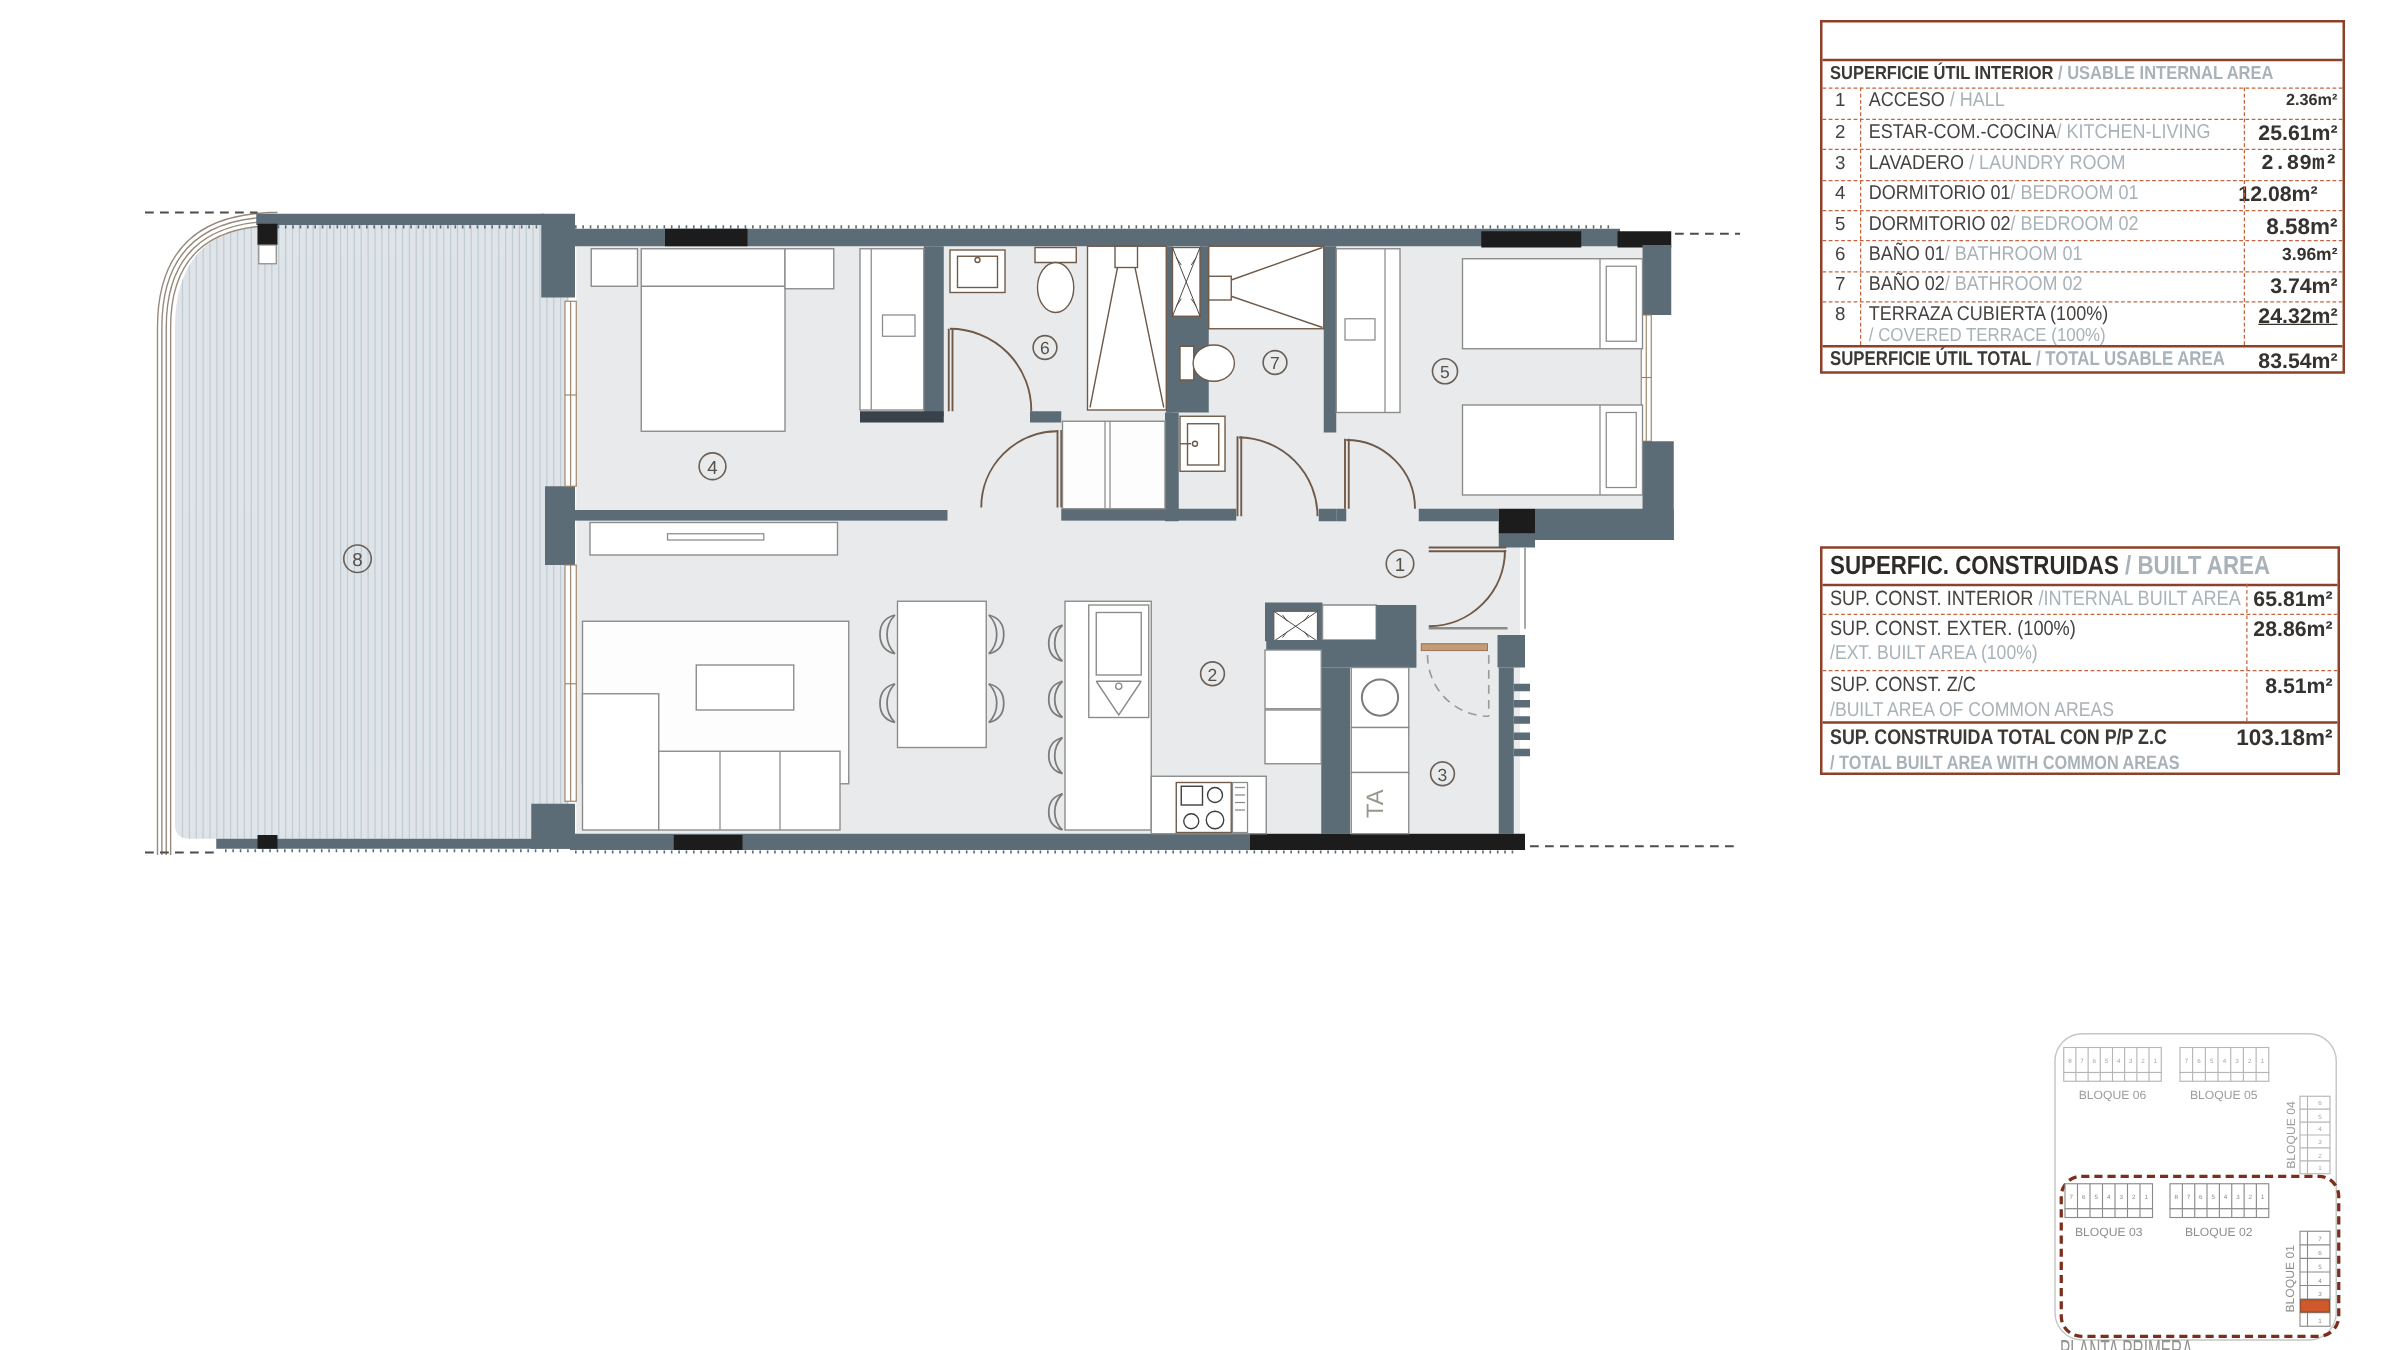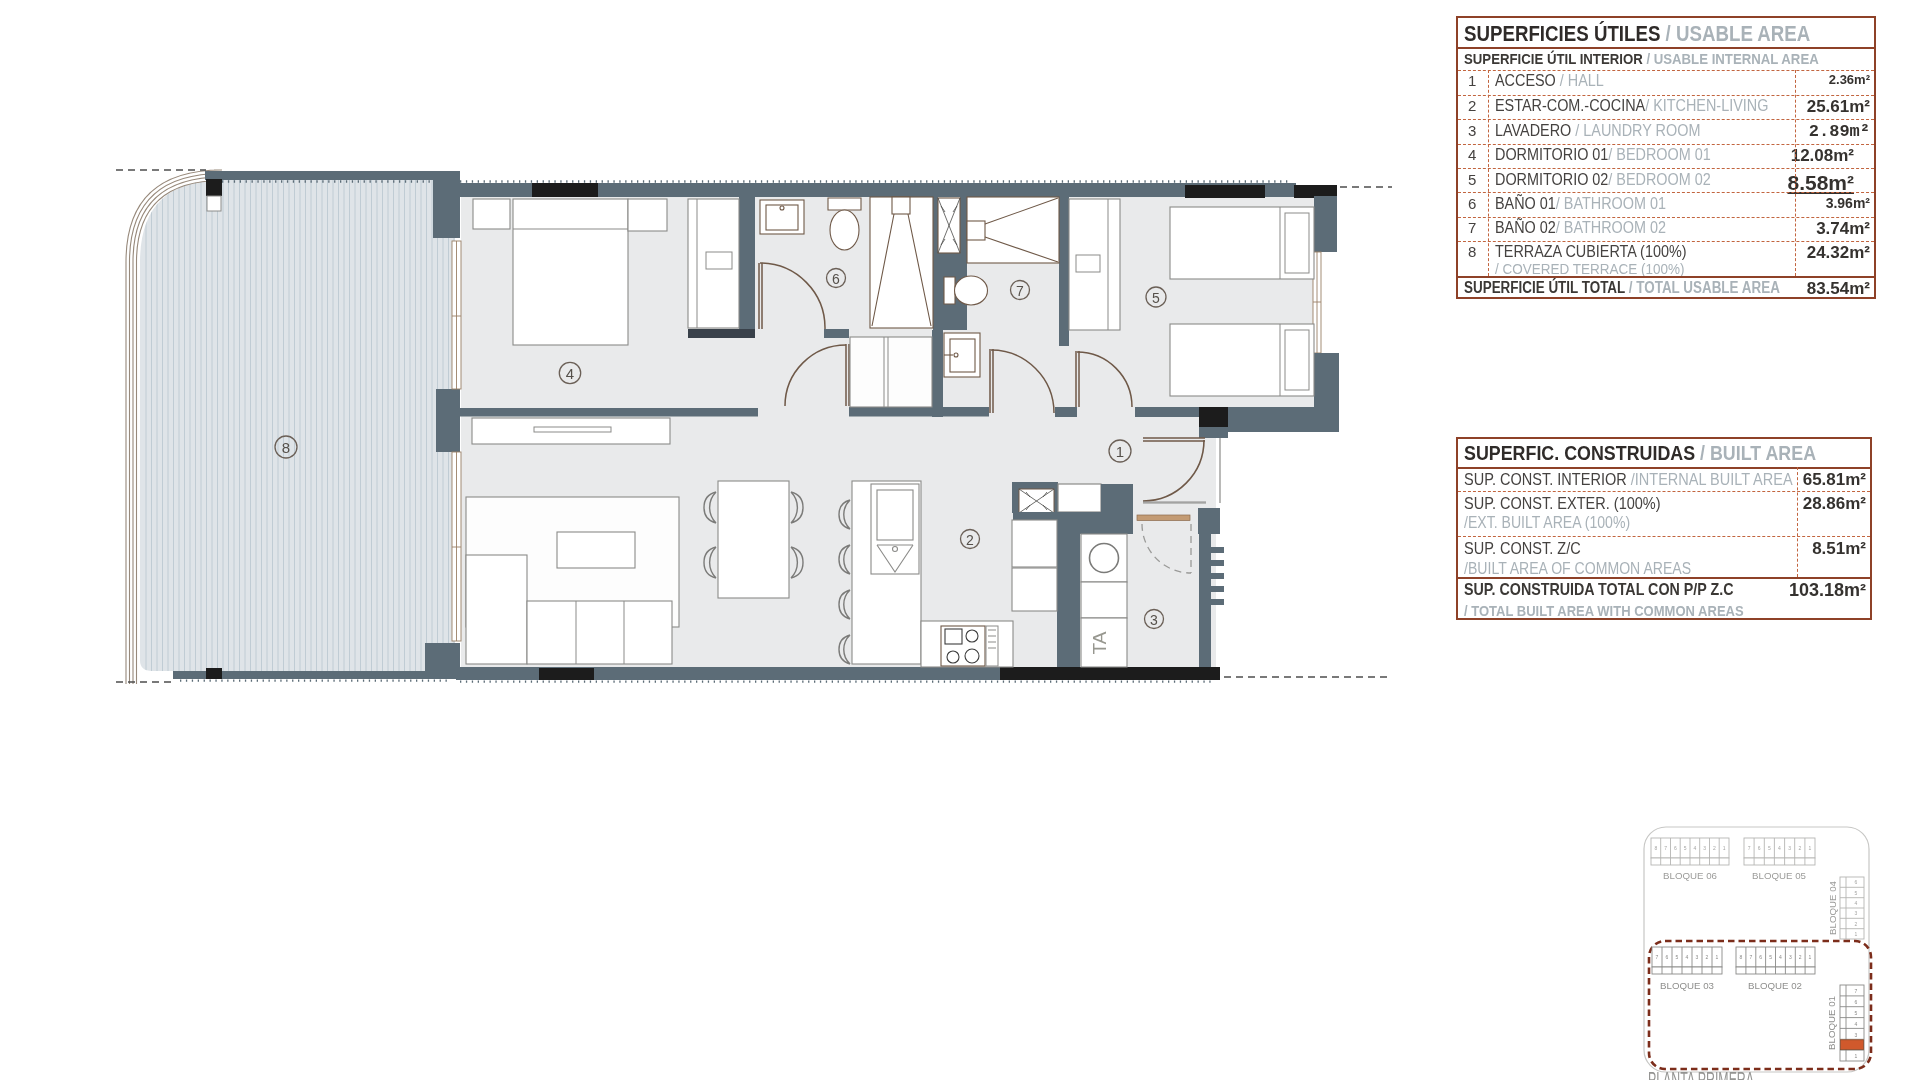--- a/index.html
+++ b/index.html
@@ -360,23 +360,20 @@
 <g fill="none" stroke="#9a9a98" stroke-width="1.3" stroke-dasharray="7,5">
 <line x1="1191" y1="524" x2="1191" y2="573"></line>
 <path d="M 1142,524 A 49,49 0 0 0 1191,573"></path>
 </g>
 
 <line x1="1143" y1="502" x2="1206" y2="502" stroke="#8b8b89" stroke-width="1"></line>
 </svg>
 
 <div class="tbl" style="left:1456px;top:16px;width:416px;height:279px;">
 
-  <div class="row" style="top:2px;height:27px;">
-        <span style="position:absolute;left:6px;top:1px;font-size:22px;font-weight:bold;color:#2f2b29;display:inline-block;transform:scale(0.85,1);transform-origin:0 0;">SUPERFICIES ÚTILES <span style="color:#a9b2b8;">/ USABLE AREA</span></span>
-      </div>
   <div class="row" style="top:29px;border-top:2px solid #8e4128;"></div>
 
   <div class="row" style="top:31px;">
         <span style="position:absolute;left:6px;top:1px;font-size:15px;font-weight:bold;color:#3b3835;display:inline-block;transform:scale(0.88,1);transform-origin:0 0;">SUPERFICIE ÚTIL INTERIOR <span style="color:#a9b2b8;">/ USABLE INTERNAL AREA</span></span>
       </div>
   <div class="row" style="top:52px;border-top:1.5px dashed #c2653f;"></div>
 
   <div class="row" style="top:54px;">
         <span class="es" style="position:absolute;left:10px;font-size:15px;">1</span>
         <span class="es" style="position:absolute;left:37px;font-size:16px;display:inline-block;transform:scale(0.9,1);transform-origin:0 0;">ACCESO <span class="en">/ HALL</span></span>
@@ -401,42 +398,42 @@
   <div class="row" style="top:128px;">
         <span class="es" style="position:absolute;left:10px;font-size:15px;">4</span>
         <span class="es" style="position:absolute;left:37px;font-size:16px;display:inline-block;transform:scale(0.9,1);transform-origin:0 0;">DORMITORIO 01<span class="en">/ BEDROOM 01</span></span>
         <span class="val" style="position:absolute;right:20px;font-size:17px;">12.08m²</span>
       </div>
   <div class="row" style="top:150px;border-top:1.5px dashed #c2653f;"></div>
 
   <div class="row" style="top:152.5px;">
         <span class="es" style="position:absolute;left:10px;font-size:15px;">5</span>
         <span class="es" style="position:absolute;left:37px;font-size:16px;display:inline-block;transform:scale(0.9,1);transform-origin:0 0;">DORMITORIO 02<span class="en">/ BEDROOM 02</span></span>
-        <span class="val" style="position:absolute;right:20px;font-size:21px;text-decoration:underline;">8.58m²</span>
+        <span class="val" style="position:absolute;right:4px;font-size:18px;">8.58m²</span>
       </div>
   <div class="row" style="top:174px;border-top:1.5px dashed #c2653f;"></div>
 
   <div class="row" style="top:176.5px;">
         <span class="es" style="position:absolute;left:10px;font-size:15px;">6</span>
         <span class="es" style="position:absolute;left:37px;font-size:16px;display:inline-block;transform:scale(0.9,1);transform-origin:0 0;">BAÑO 01<span class="en">/ BATHROOM 01</span></span>
         <span class="val" style="position:absolute;right:4px;font-size:14px;">3.96m²</span>
       </div>
   <div class="row" style="top:198.5px;border-top:1.5px dashed #c2653f;"></div>
 
   <div class="row" style="top:201px;">
         <span class="es" style="position:absolute;left:10px;font-size:15px;">7</span>
         <span class="es" style="position:absolute;left:37px;font-size:16px;display:inline-block;transform:scale(0.9,1);transform-origin:0 0;">BAÑO 02<span class="en">/ BATHROOM 02</span></span>
         <span class="val" style="position:absolute;right:4px;font-size:17px;">3.74m²</span>
       </div>
   <div class="row" style="top:223px;border-top:1.5px dashed #c2653f;"></div>
 
   <div class="row" style="top:225px;">
         <span class="es" style="position:absolute;left:10px;font-size:15px;">8</span>
         <span class="es" style="position:absolute;left:37px;font-size:16px;display:inline-block;transform:scale(0.9,1);transform-origin:0 0;">TERRAZA CUBIERTA (100%)</span>
-        <span class="val" style="position:absolute;right:4px;font-size:17px;">24.32m²</span>
+        <span class="val" style="position:absolute;right:4px;font-size:17px;text-decoration:underline;">24.32m²</span>
         <span class="en" style="position:absolute;left:37px;top:17px;font-size:15px;display:inline-block;transform:scale(0.9,1);transform-origin:0 0;">/ COVERED TERRACE (100%)</span>
       </div>
   <div class="row" style="top:258px;border-top:2px solid #8e4128;"></div>
 
   <div class="row" style="top:261px;">
         <span style="position:absolute;left:6px;font-size:16px;font-weight:bold;color:#3b3835;display:inline-block;transform:scale(0.84,1);transform-origin:0 0;">SUPERFICIE ÚTIL TOTAL <span style="color:#a9b2b8;">/ TOTAL USABLE AREA</span></span>
         <span class="val" style="position:absolute;right:4px;font-size:17px;">83.54m²</span>
       </div>
 
   <div style="position:absolute;left:30px;top:52px;height:206px;border-left:1.5px dashed #c2653f;"></div>

